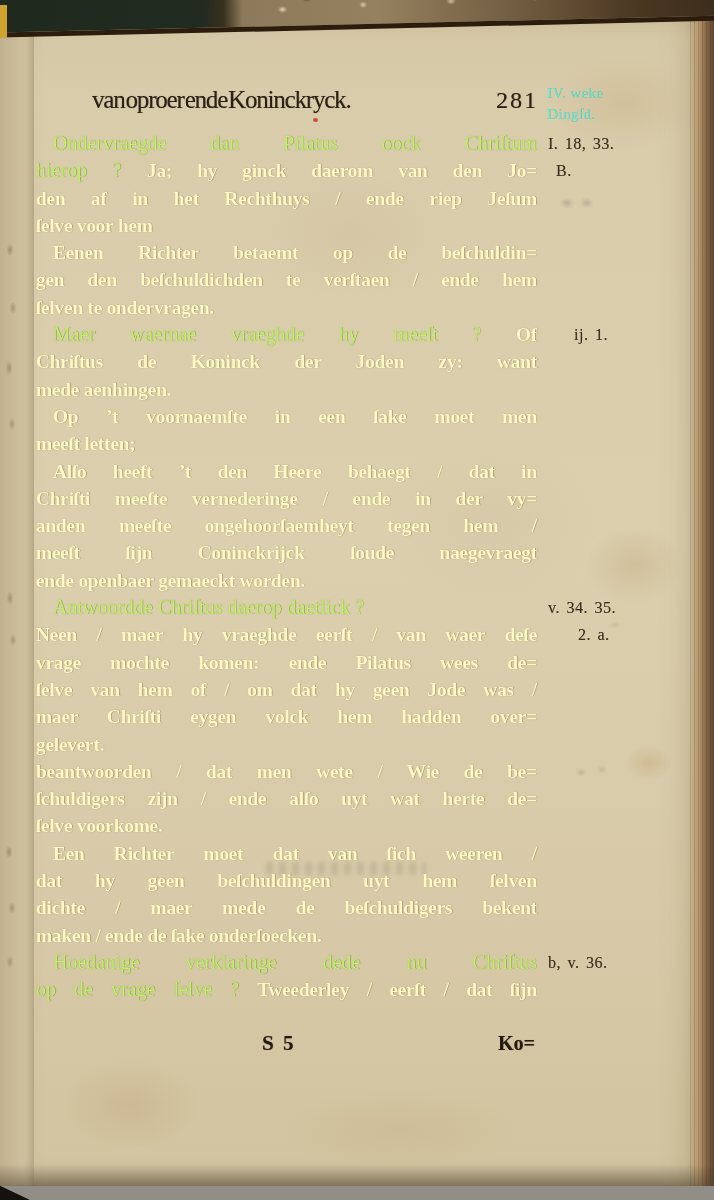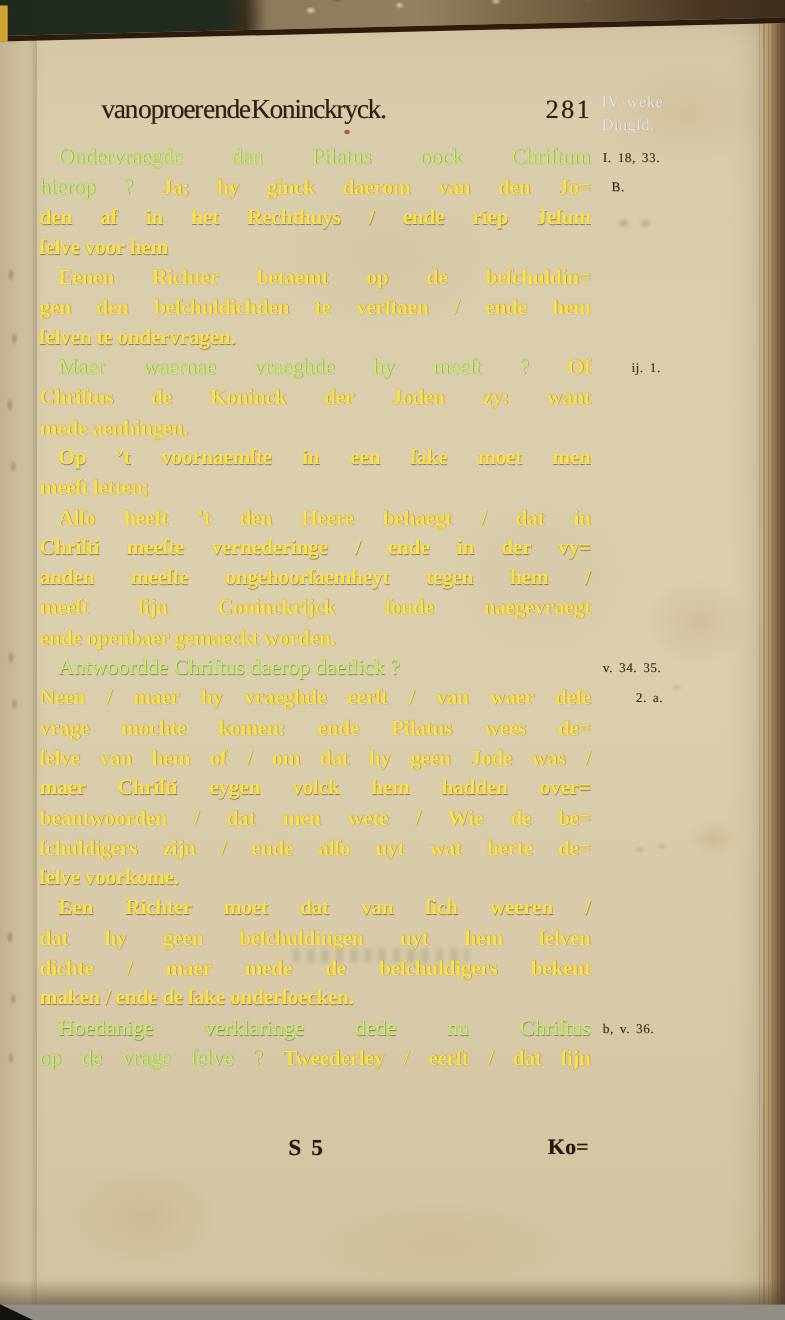--- a/index.html
+++ b/index.html
@@ -80,29 +80,29 @@
   .sp1{left:313px;top:118px;width:5px;height:4px;background:rgba(196,58,40,.85);}
   .sp2{left:706px;top:82px;width:3px;height:7px;background:rgba(168,58,50,.8);}
   
   .ink{color:#261d11;}
   .header{position:absolute;left:36px;top:86px;width:502px;display:flex;align-items:baseline;}
   .running-title{padding-left:56px;font-size:25px;letter-spacing:-1.2px;word-spacing:-4px;
       color:#2b2115;text-shadow:.4px .4px .7px rgba(60,40,20,.45);}
   .page-number{margin-left:auto;font-size:24px;color:#2b2115;letter-spacing:2px;
       text-shadow:.4px .4px .7px rgba(60,40,20,.45);}
   .week-note{position:absolute;left:547px;top:83px;font-size:15px;line-height:21px;
-      color:#e5e5e5;letter-spacing:.4px;text-shadow:.3px .3px .5px rgba(60,40,20,.35);}
+      color:#5eead4;letter-spacing:.4px;text-shadow:.3px .3px .5px rgba(60,40,20,.35);}
   #text-block{position:absolute;left:36px;top:130px;width:501px;}
   .line{position:relative;height:27.3px;line-height:27.3px;white-space:nowrap;
       text-shadow:.4px .4px .7px rgba(55,35,15,.5);}
   .line.jf{white-space:normal;text-align:justify;text-align-last:justify;}
   .line.ind{text-indent:17px;}
   .seg.r{font-size:20px;color:#bef264;}
-  .seg.b{font-weight:700;font-size:19.5px;letter-spacing:-.3px;color:#fde047;}
-  .mnote{position:absolute;left:512px;top:0;white-space:nowrap;font-size:12px;
+  .seg.b{font-weight:700;font-size:19.5px;letter-spacing:-.3px;color:#fef9c3;}
+  .mnote{position:absolute;left:512px;top:0;white-space:nowrap;font-size:16px;
       color:#3a2d1d;letter-spacing:.5px;word-spacing:2px;text-indent:0;
       text-shadow:.3px .3px .5px rgba(60,40,20,.35);}
   .sig-line{position:absolute;left:36px;top:1029px;width:501px;height:28px;line-height:28px;}
   .signature{position:absolute;left:226px;font-weight:700;font-size:21px;color:#241b10;
       letter-spacing:2px;text-shadow:.4px .4px .7px rgba(55,35,15,.5);}
   .catchword{position:absolute;right:2px;font-weight:700;font-size:20px;color:#241b10;
       text-shadow:.4px .4px .7px rgba(55,35,15,.5);}
 </style>
 </head>
 <body>
@@ -166,20 +166,21 @@
       <div class="line ind jf"><span class="seg b">Alſo heeft ’t den Heere behaegt / dat in</span></div>
       <div class="line jf"><span class="seg b">Chriſti meeſte vernederinge / ende in der vy=</span></div>
       <div class="line jf"><span class="seg b">anden meeſte ongehoorſaemheyt tegen hem /</span></div>
       <div class="line jf"><span class="seg b">meeſt ſijn Coninckrijck ſoude naegevraegt</span></div>
       <div class="line"><span class="seg b">ende openbaer gemaeckt worden.</span></div>
       <div class="line ind"><span class="seg r">Antwoordde Chriſtus daerop daetlick ?</span><span class="mnote">v. 34. 35.</span></div>
       <div class="line jf"><span class="seg b">Neen / maer hy vraeghde eerſt / van waer deſe</span><span class="mnote" style="margin-left: 30px;">2. a.</span></div>
       <div class="line jf"><span class="seg b">vrage mochte komen: ende Pilatus wees de=</span></div>
       <div class="line jf"><span class="seg b">ſelve van hem of / om dat hy geen Jode was /</span></div>
       <div class="line jf"><span class="seg b">maer Chriſti eygen volck hem hadden over=</span></div>
+      <div class="line"><span class="seg b">gelevert.</span></div>
       <div class="line jf"><span class="seg b">beantwoorden / dat men wete / Wie de be=</span></div>
       <div class="line jf"><span class="seg b">ſchuldigers zijn / ende alſo uyt wat herte de=</span></div>
       <div class="line"><span class="seg b">ſelve voorkome.</span></div>
       <div class="line ind jf"><span class="seg b">Een Richter moet dat van ſich weeren /</span></div>
       <div class="line jf"><span class="seg b">dat hy geen beſchuldingen uyt hem ſelven</span></div>
       <div class="line jf"><span class="seg b">dichte / maer mede de beſchuldigers bekent</span></div>
       <div class="line"><span class="seg b">maken / ende de ſake onderſoecken.</span></div>
       <div class="line ind jf"><span class="seg r">Hoedanige verklaringe dede nu Chriſtus</span><span class="mnote">b, v. 36.</span></div>
       <div class="line jf"><span class="seg r">op de vrage ſelve ? </span><span class="seg b">Tweederley / eerſt / dat ſijn</span></div>
     </div>

